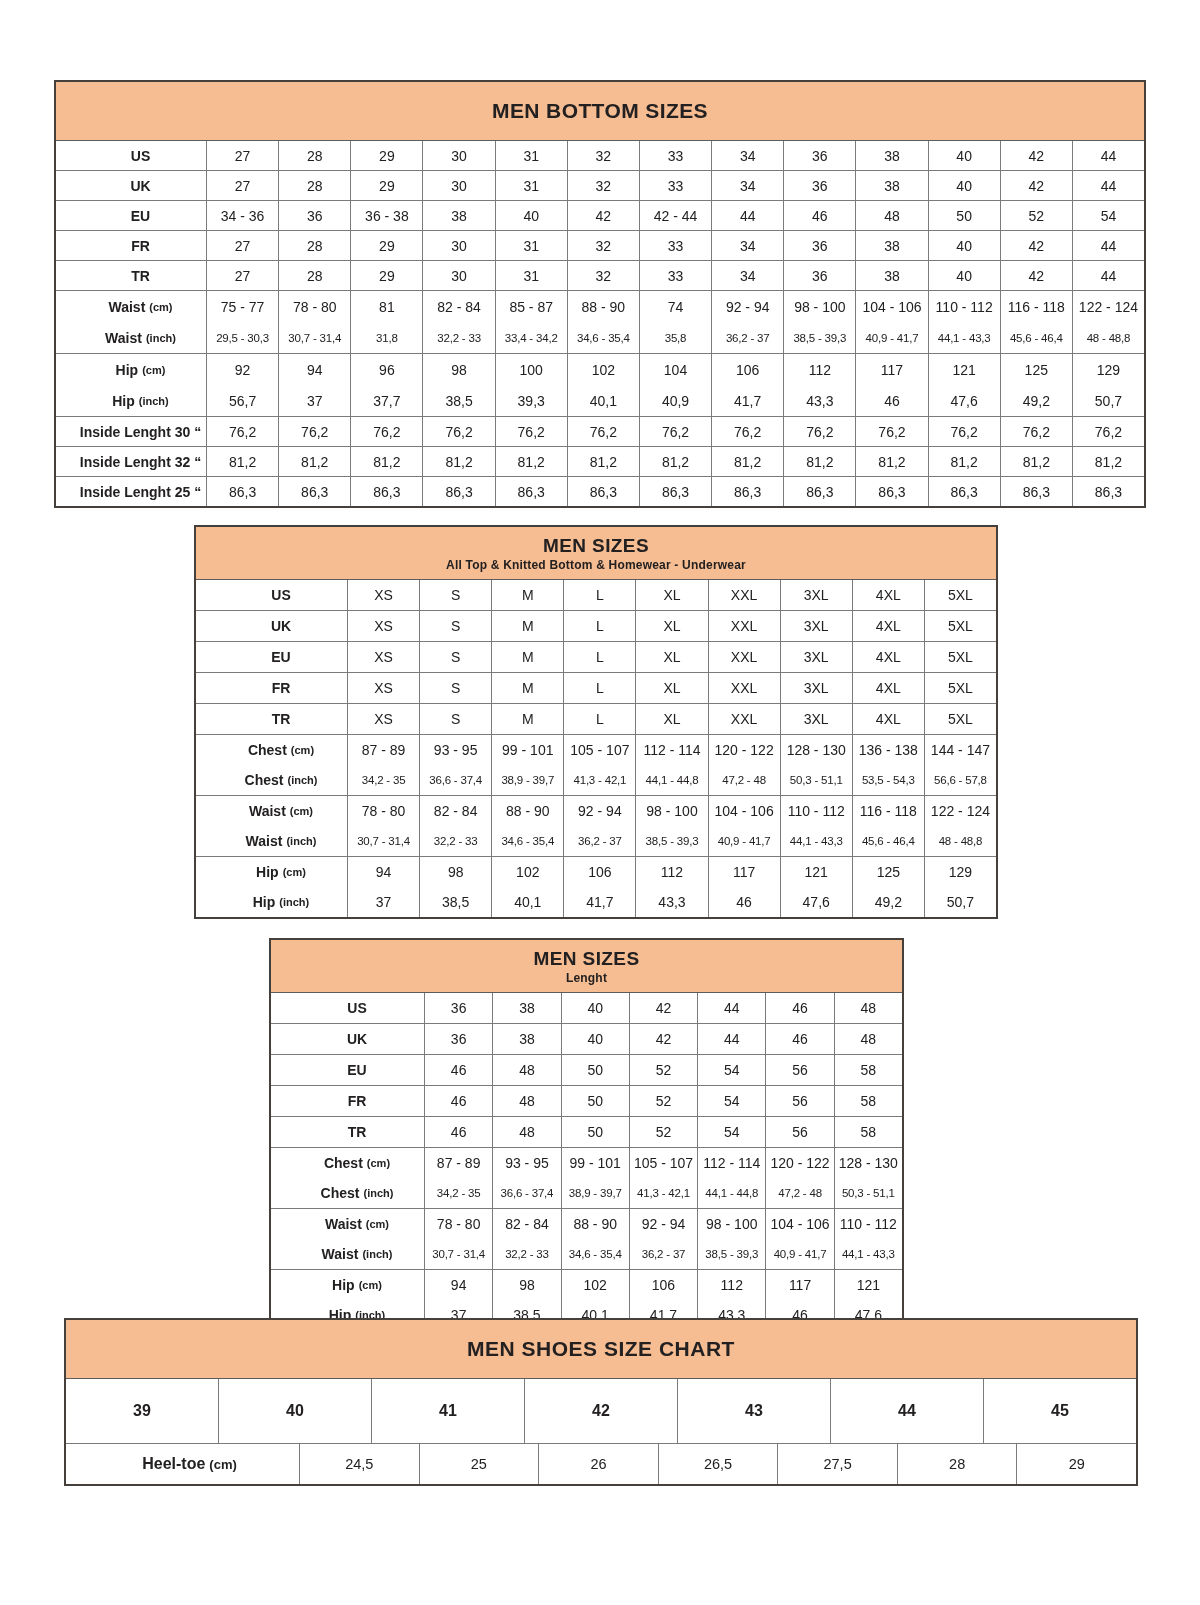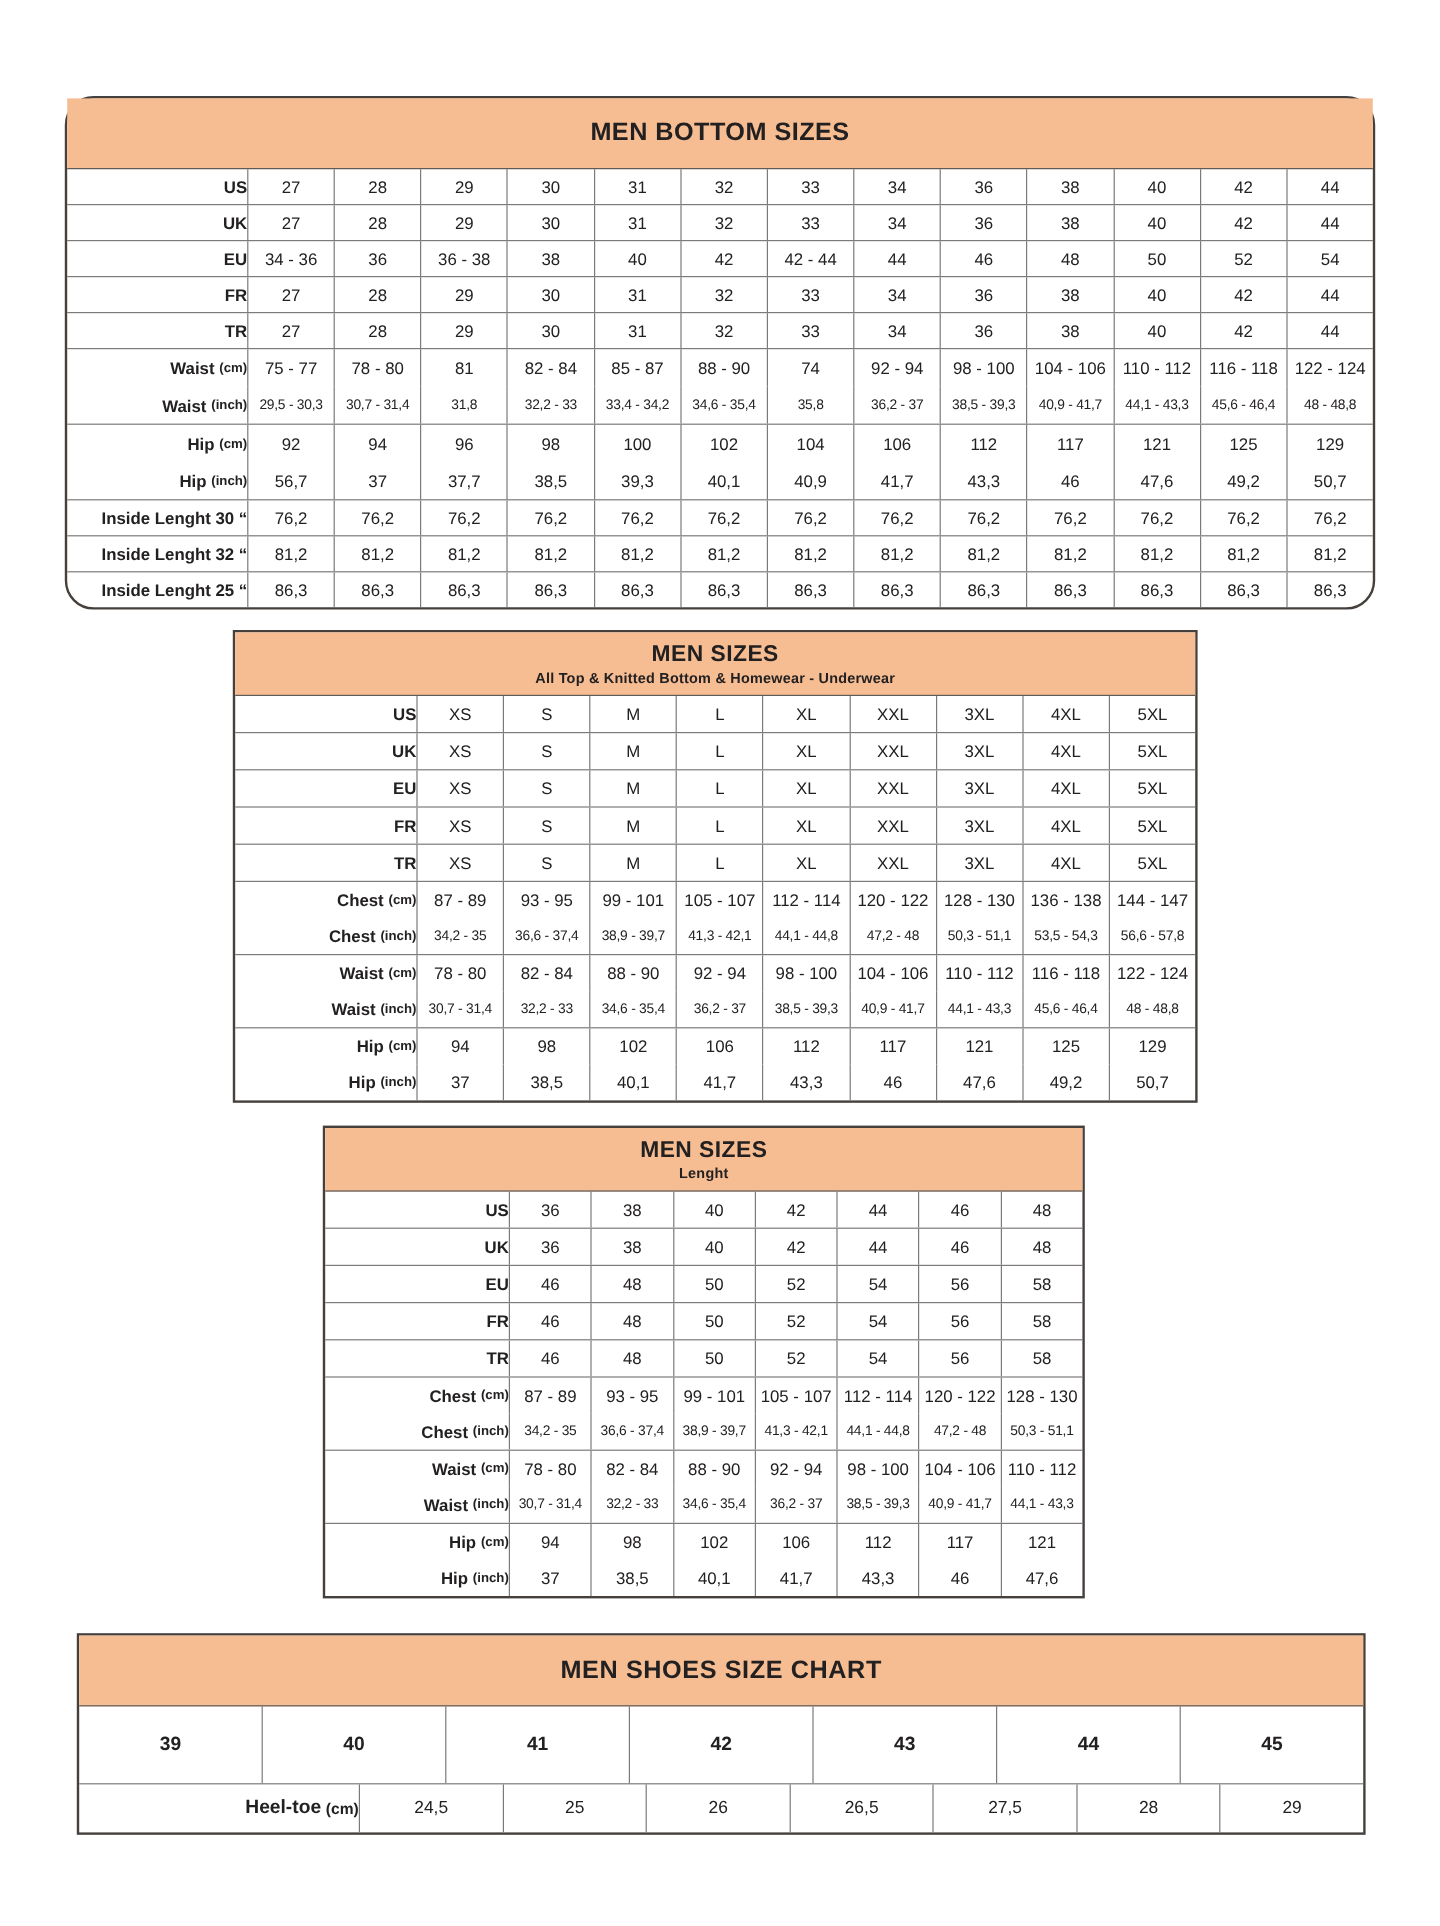--- a/index.html
+++ b/index.html
@@ -20,52 +20,52 @@
   }
   .t-header{
     background:var(--header-bg);
     border-bottom:1px solid #5c5c5c;
     display:flex;flex-direction:column;align-items:center;justify-content:center;
     text-align:center;
   }
   .t-title{font-weight:bold;letter-spacing:.4px;}
   .t-subtitle{font-weight:bold;font-size:12px;margin-top:1px;letter-spacing:.2px;}
 
-  .t1{left:54px;top:80px;width:1092px;border-radius:24px;--label-w:150px;}
+  .t1{left:54px;top:80px;width:1092px;--label-w:150px;}
   .t1 .t-header{height:58px;}
   .t1 .t-title{font-size:21px;}
   .t1 .t-row{height:29px;}
   .t1 .row-group.multi .t-row{height:31px;}
 
   .t2{left:194px;top:525px;width:804px;--label-w:151px;}
   .t2 .t-header{height:52px;}
   .t2 .t-title{font-size:19px;}
   .t2 .t-row{height:30px;}
 
   .t3{left:269px;top:938px;width:635px;--label-w:153px;}
   .t3 .t-header{height:52px;}
   .t3 .t-title{font-size:19px;}
   .t3 .t-row{height:30px;}
 
-  .t4{left:64px;top:1361px;width:1074px;--label-w:233px;}
+  .t4{left:64px;top:1318px;width:1074px;--label-w:233px;}
   .t4 .t-header{height:58px;}
   .t4 .t-title{font-size:21px;letter-spacing:.5px;}
   .t4 .row-group:first-child .t-row{height:64px;}
   .t4 .row-group:last-child .t-row{height:40px;}
 
   .row-group + .row-group{border-top:1px solid var(--inner);}
   .t-row{display:flex;align-items:stretch;}
   .cell{
     display:flex;align-items:center;justify-content:center;
     min-width:0;box-sizing:border-box;
   }
   .cell + .cell{border-left:1px solid var(--inner);}
   .label-cell{
     flex:0 0 var(--label-w);width:var(--label-w);
-    justify-content:flex-end;padding-left:19px;
+    justify-content:center;padding-left:19px;
     font-weight:bold;font-size:14px;white-space:nowrap;
   }
   .unit{font-size:11px;font-weight:bold;margin-left:4px;}
   .val-cell{flex:1 1 0;font-size:14px;}
   .t-row.small .val-cell{font-size:11.5px;letter-spacing:-0.2px;}
 
   .t4 .label-cell{font-size:16px;padding-left:14px;}
   .t4 .unit{font-size:13px;}
   .t4 .val-cell{font-size:14.5px;}
   .t4 .t-row.boldvals .val-cell{font-weight:bold;font-size:16px;}

